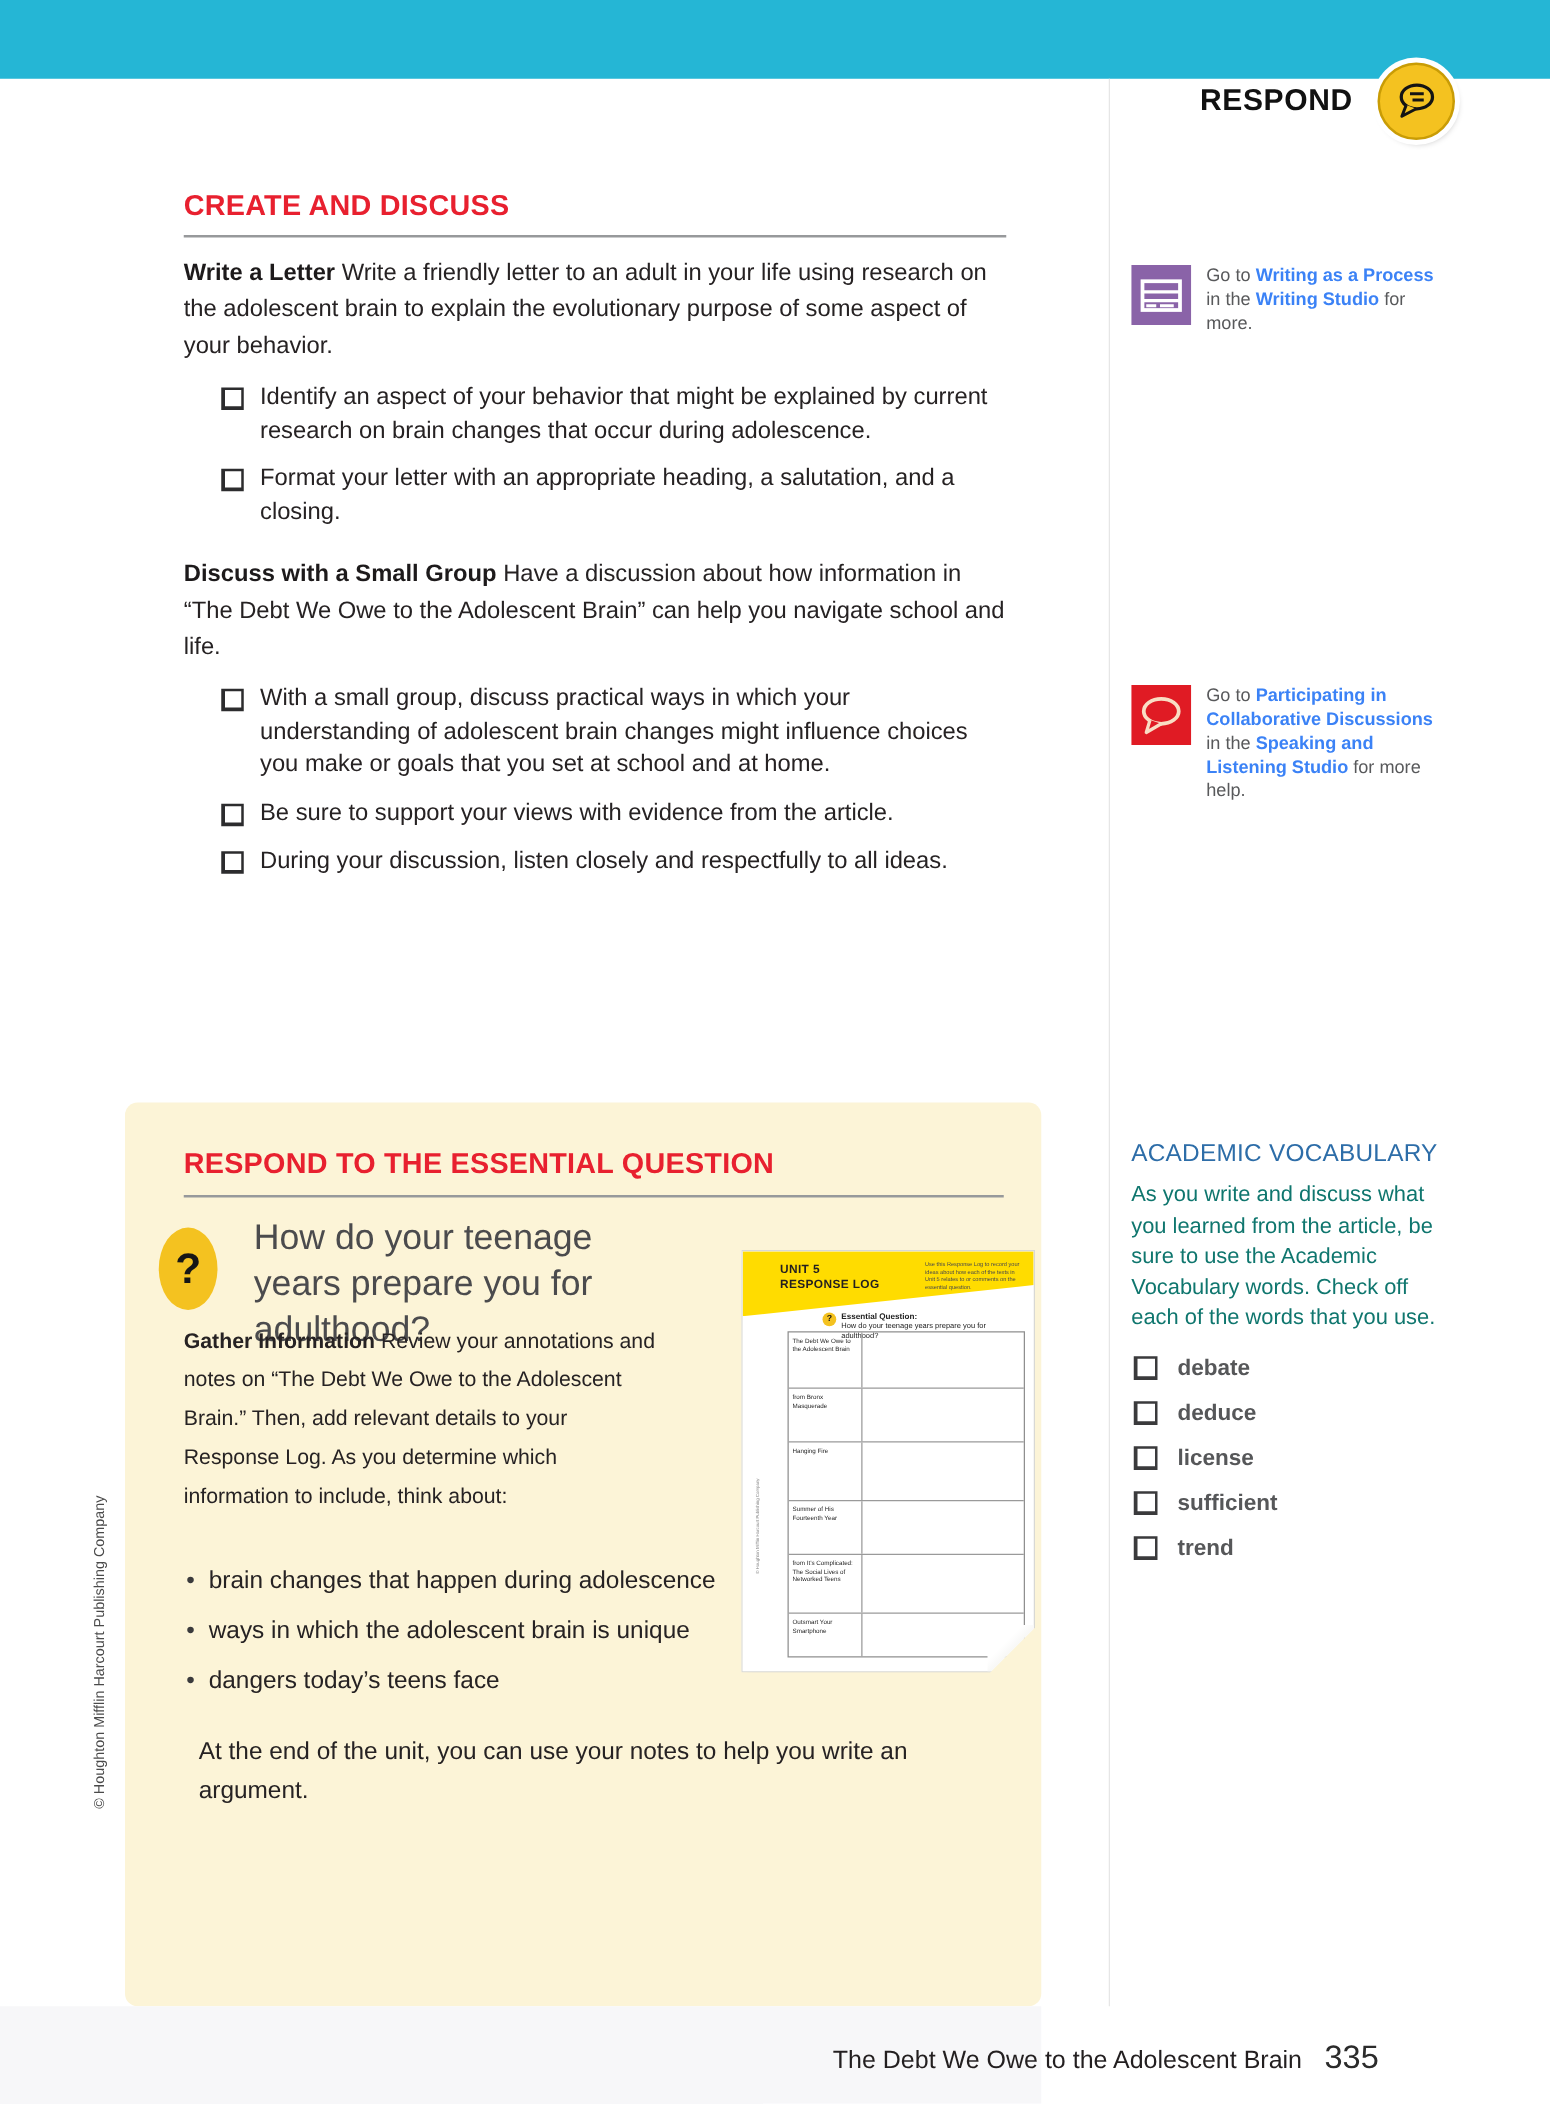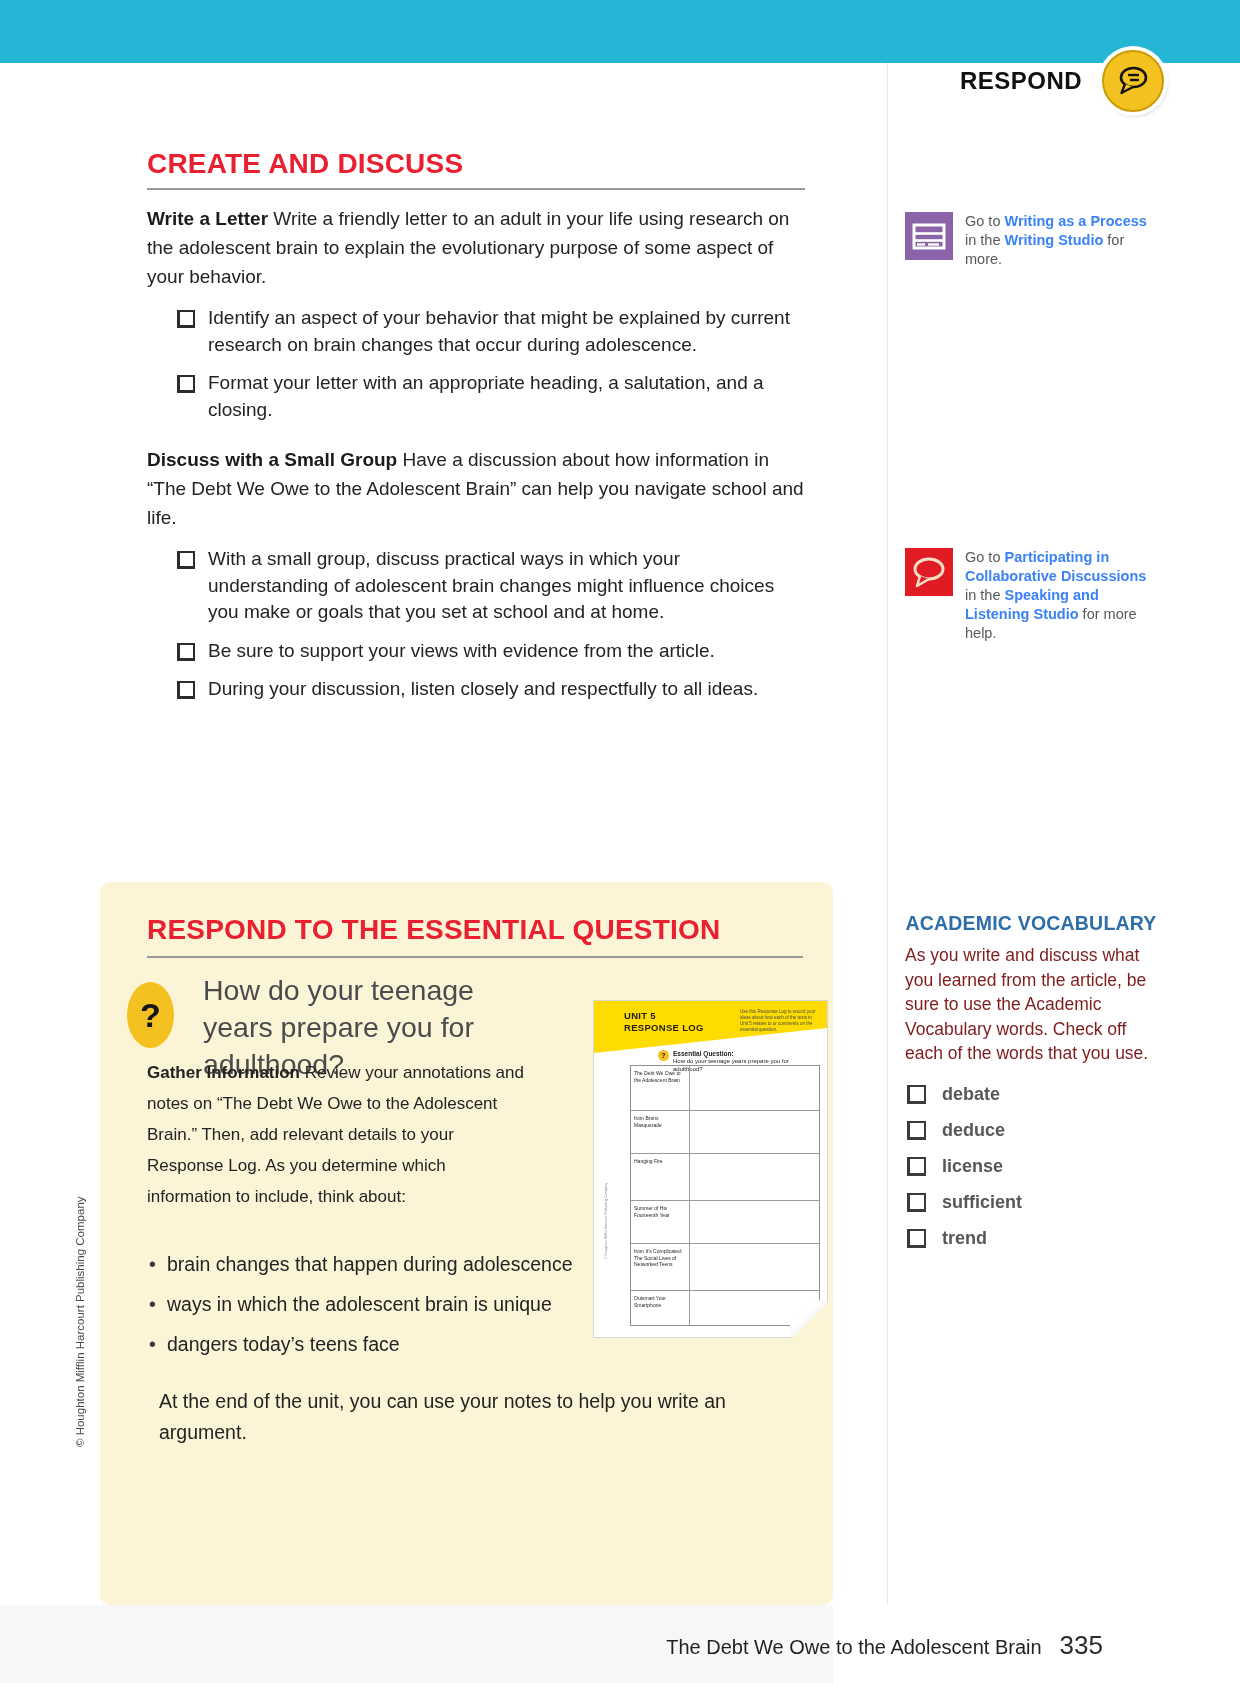--- a/index.html
+++ b/index.html
@@ -9,21 +9,21 @@
   }
   
   .topbar{position:absolute;left:0;top:0;width:1240px;height:63px;background:#25b6d5;}
   .vline{position:absolute;left:887px;top:63px;width:1px;height:1542px;background:#e6e6e6;}
   .respond-hd{position:absolute;left:960px;top:50px;display:flex;align-items:center;gap:20px;}
   .respond-hd .lbl{font-size:24px;font-weight:bold;letter-spacing:.5px;color:#111;}
   .respond-badge{width:58px;height:58px;border-radius:50%;background:#f4c220;border:2px solid #c99c05;
     box-shadow:0 0 0 4px #fff,2px 3px 5px rgba(0,0,0,.25);display:flex;align-items:center;justify-content:center;}
   
   .main{position:absolute;left:147px;top:150px;width:658px;}
-  h2.sec{font-size:28px;line-height:28px;font-weight:bold;color:#e8202f;margin:0;letter-spacing:.2px;}
+  h2.sec{font-size:23px;line-height:28px;font-weight:bold;color:#e8202f;margin:0;letter-spacing:.2px;}
   .rule{height:2px;background:#97999b;margin-top:10px;}
   .para{font-size:19px;line-height:29px;margin:14px 0 0 0;}
   .para b{color:#1d1a1b;}
   ul.chk{list-style:none;margin:14px 0 0 30px;padding:0;}
   ul.chk li{display:flex;gap:13px;margin-bottom:12px;font-size:19px;line-height:26.5px;}
   .cb{flex:0 0 auto;width:13px;height:13px;border:2px solid #2c2c2e;border-left-width:3px;border-bottom-width:3px;margin-top:5px;background:#fff;}
   
   .tip{position:absolute;width:242px;display:flex;gap:12px;align-items:flex-start;}
   .tip .txt{font-size:14.5px;line-height:19px;color:#58595b;}
   .tip .txt b{color:#3b82f6;}
@@ -58,22 +58,22 @@
   .lrow:first-child{border-top:none;}
   .lrow .lab{flex:0 0 52px;border-right:1px solid #9a9a9a;font-size:5px;line-height:6.5px;color:#1f1f1f;padding:4px 3px;}
   .lrow .cell{flex:1;}
   .r1{height:44px;} .r2{height:42px;} .r3{height:46px;} .r4{height:42px;} .r5{height:46px;} .r6{height:34px;}
   .card-copy{position:absolute;left:10px;top:258px;transform:rotate(-90deg);transform-origin:0 0;
     font-size:3.5px;color:#888;white-space:nowrap;}
   .curl{position:absolute;right:0;bottom:0;width:37px;height:37px;
     background:linear-gradient(315deg,#bfbfbd 0%,#efefed 28%,#ffffff 62%);}
   
   .vocab{position:absolute;left:905px;top:912px;width:252px;}
-  .vocab h3{margin:0;font-size:19.5px;font-weight:bold;color:#2d6da8;letter-spacing:.2px;text-align:center;}
-  .vocab .intro{margin:8px 0 0 0;font-size:17.5px;line-height:24.5px;color:#7f1d1d;}
+  .vocab h3{margin:0;font-size:19.5px;font-weight:normal;color:#2d6da8;letter-spacing:.2px;}
+  .vocab .intro{margin:8px 0 0 0;font-size:17.5px;line-height:24.5px;color:#0f766e;}
   .vlist{list-style:none;margin:18px 0 0 2px;padding:0;}
   .vlist li{display:flex;align-items:center;gap:16px;margin-bottom:15px;}
   .vlist .cb{margin-top:0;width:14px;height:14px;border-color:#3a3a3c;}
   .vlist .w{font-size:18px;font-weight:bold;color:#565759;}
   
   .bottomstrip{position:absolute;left:0;top:1605px;width:833px;height:78px;background:#f7f7f9;}
   .footer{position:absolute;right:137px;top:1630px;display:flex;align-items:baseline;gap:18px;}
   .footer .t{font-size:20px;color:#231f20;}
   .footer .pg{font-size:26px;color:#2b2b2b;}
   .copyright{position:absolute;left:74px;top:1447px;transform:rotate(-90deg);transform-origin:0 0;

